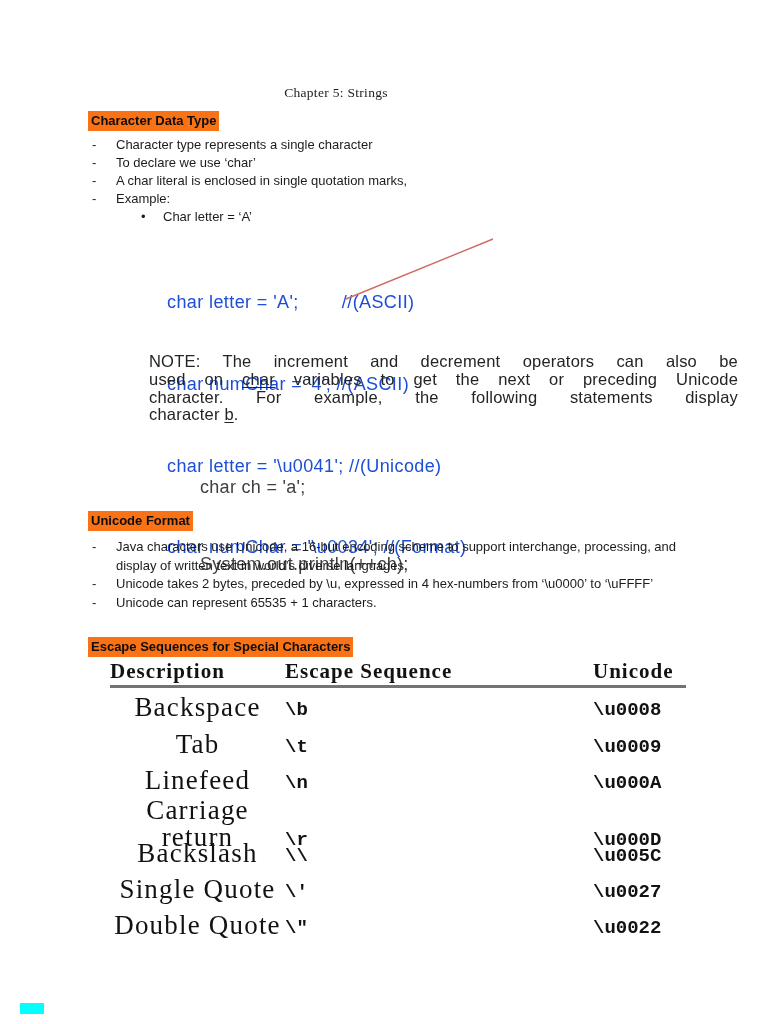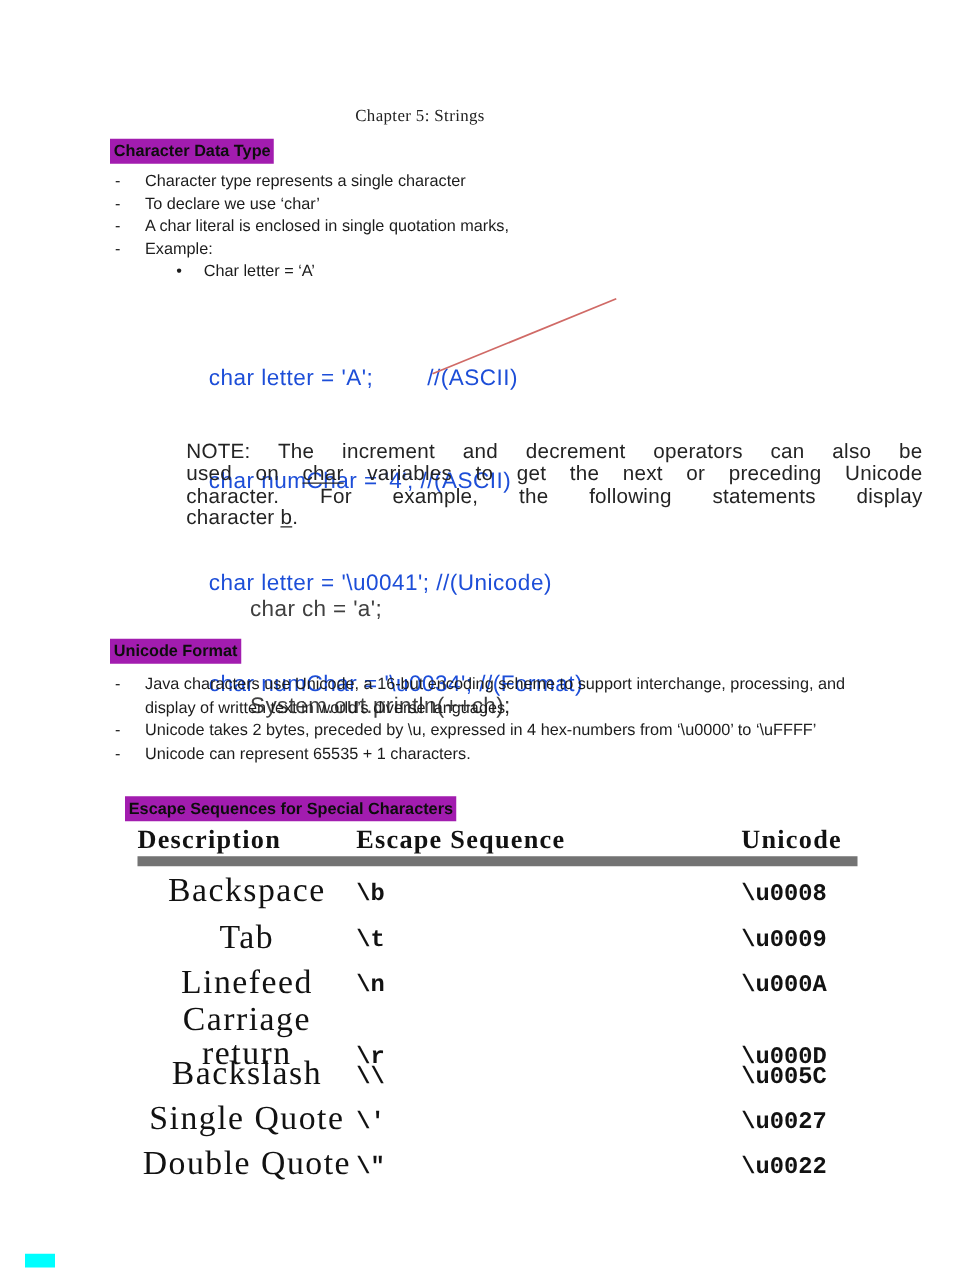--- a/index.html
+++ b/index.html
@@ -8,26 +8,26 @@
     font-family:"Liberation Sans", sans-serif; color:#1c1c1c; overflow:hidden;
   }
   .abs { position:absolute; }
   
   .title {
     top:85px; left:0; width:672px; text-align:center;
     font-family:"Liberation Serif", serif; font-size:13.5px; letter-spacing:.3px; color:#222;
   }
   
   .hl {
-    display:inline-block; background:#a21caf; color:#0d0d0d;
+    display:inline-block; background:#f97316; color:#0d0d0d;
     font-weight:700; font-size:13px; padding:3px 3px 2px 3px; line-height:1.15;
   }
   .h1 { top:111px; left:88px; }
   .h2 { top:511px; left:88px; }
-  .h3 { top:637px; left:88px;margin-left:12px; }
+  .h3 { top:637px; left:88px; }
   
   .bullets { font-size:13px; }
   .b1 { top:136px; left:88px; width:600px; line-height:18px; }
   .b2 { top:538px; left:88px; width:625px; line-height:18.6px; }
   .bullet { display:flex; }
   .bullet .marker { flex:0 0 28px; padding-left:4px; box-sizing:border-box; }
   .bullet .btxt { flex:1 1 auto; max-width:596px; }
   .sub .marker { flex:0 0 22px; padding-left:0; }
   .sub { padding-left:53px; }
   
@@ -42,21 +42,21 @@
     letter-spacing:.2px; color:#242424;
   }
   .jl { text-align:justify; text-align-last:justify; }
   .u { text-decoration:underline; text-underline-offset:2px; }
   .notecode { top:424px; left:200px; font-size:18px; line-height:25.5px; letter-spacing:.3px; color:#404040; white-space:pre; }
   
   .tbl { top:659px; left:110px; width:576px; color:#121212; }
   .thead {
     display:grid; grid-template-columns:175px 308px 1fr;
     font-family:"Liberation Serif", serif; font-weight:700; font-size:21px;
-    letter-spacing:1px; padding-bottom:2px; border-bottom:8px solid #737373; line-height:1.15;
+    letter-spacing:1px; padding-bottom:2px; border-bottom:3px solid #737373; line-height:1.15;
   }
   .trow { display:grid; grid-template-columns:175px 308px 1fr; height:36.3px; align-items:end; }
   .trow .desc { font-family:"Liberation Serif", serif; font-size:27px; letter-spacing:1.2px; line-height:1; padding-bottom:3px;text-align:center; }
   .trow .mono { font-family:"Liberation Mono", monospace; font-weight:700; font-size:19px; line-height:1; padding-bottom:4px; }
   
   .corner-mark { top:1003px; left:20px; width:24px; height:11px; background:#00ffff; }
 </style>
 </head>
 <body>
 

